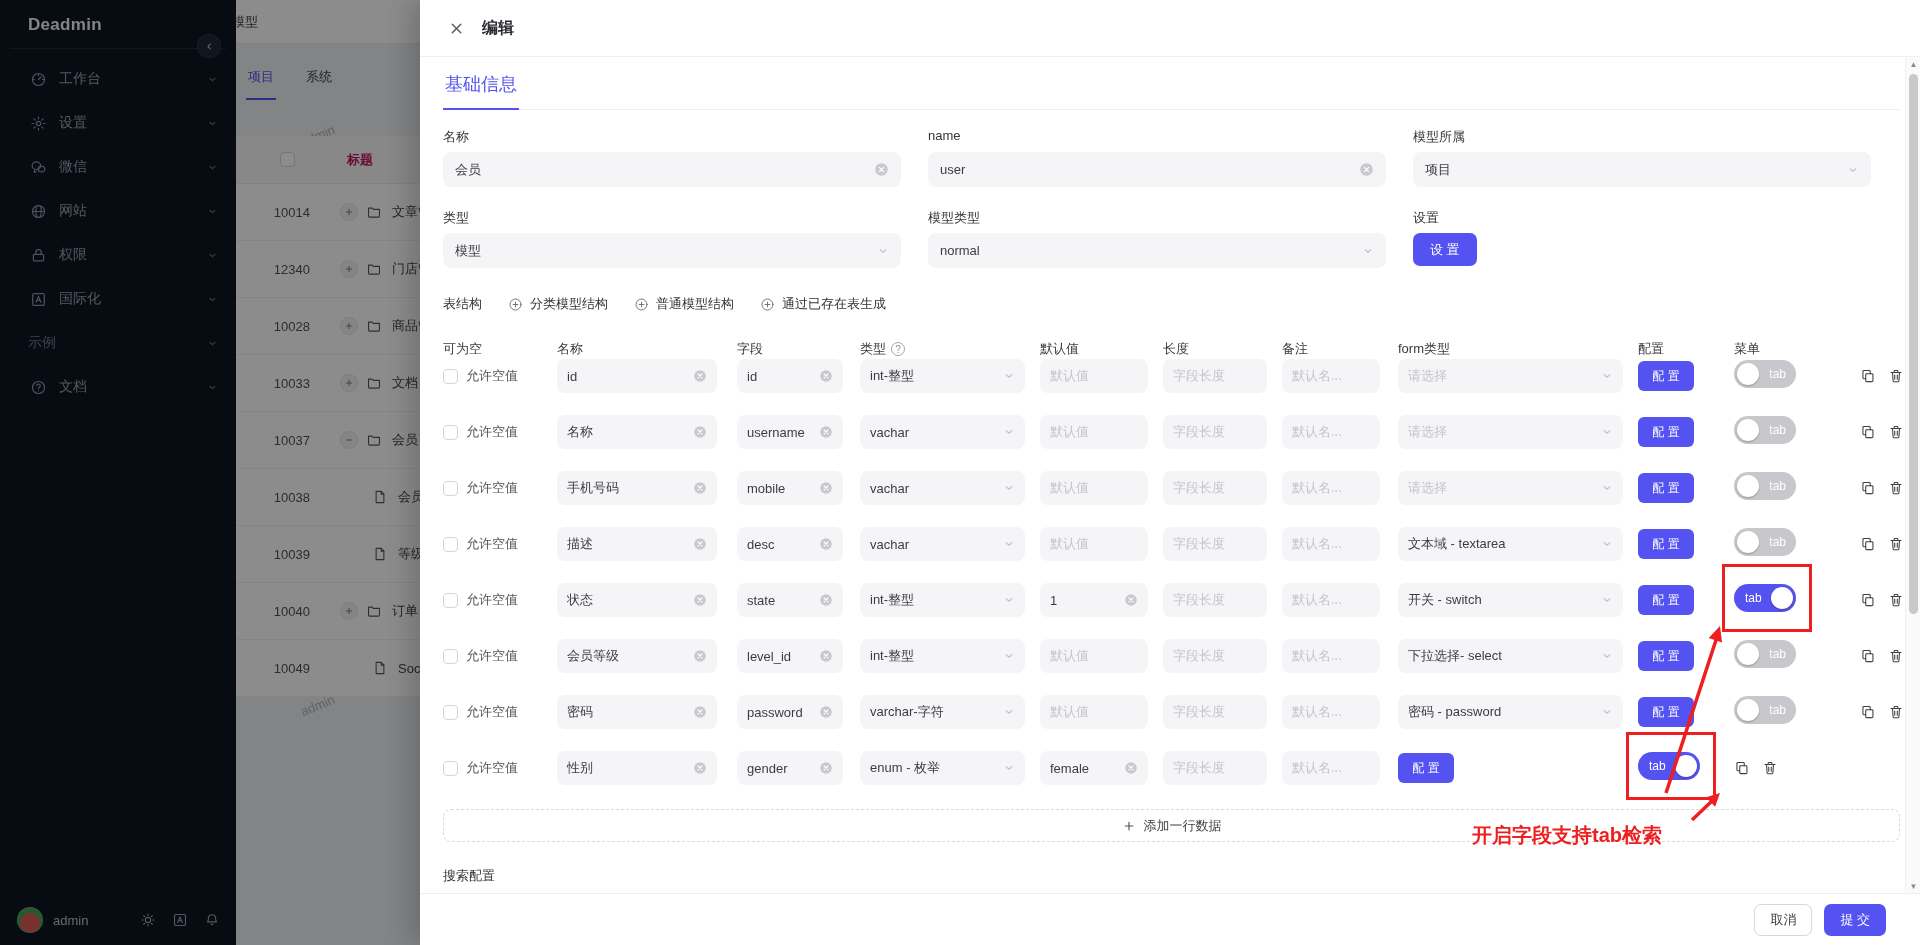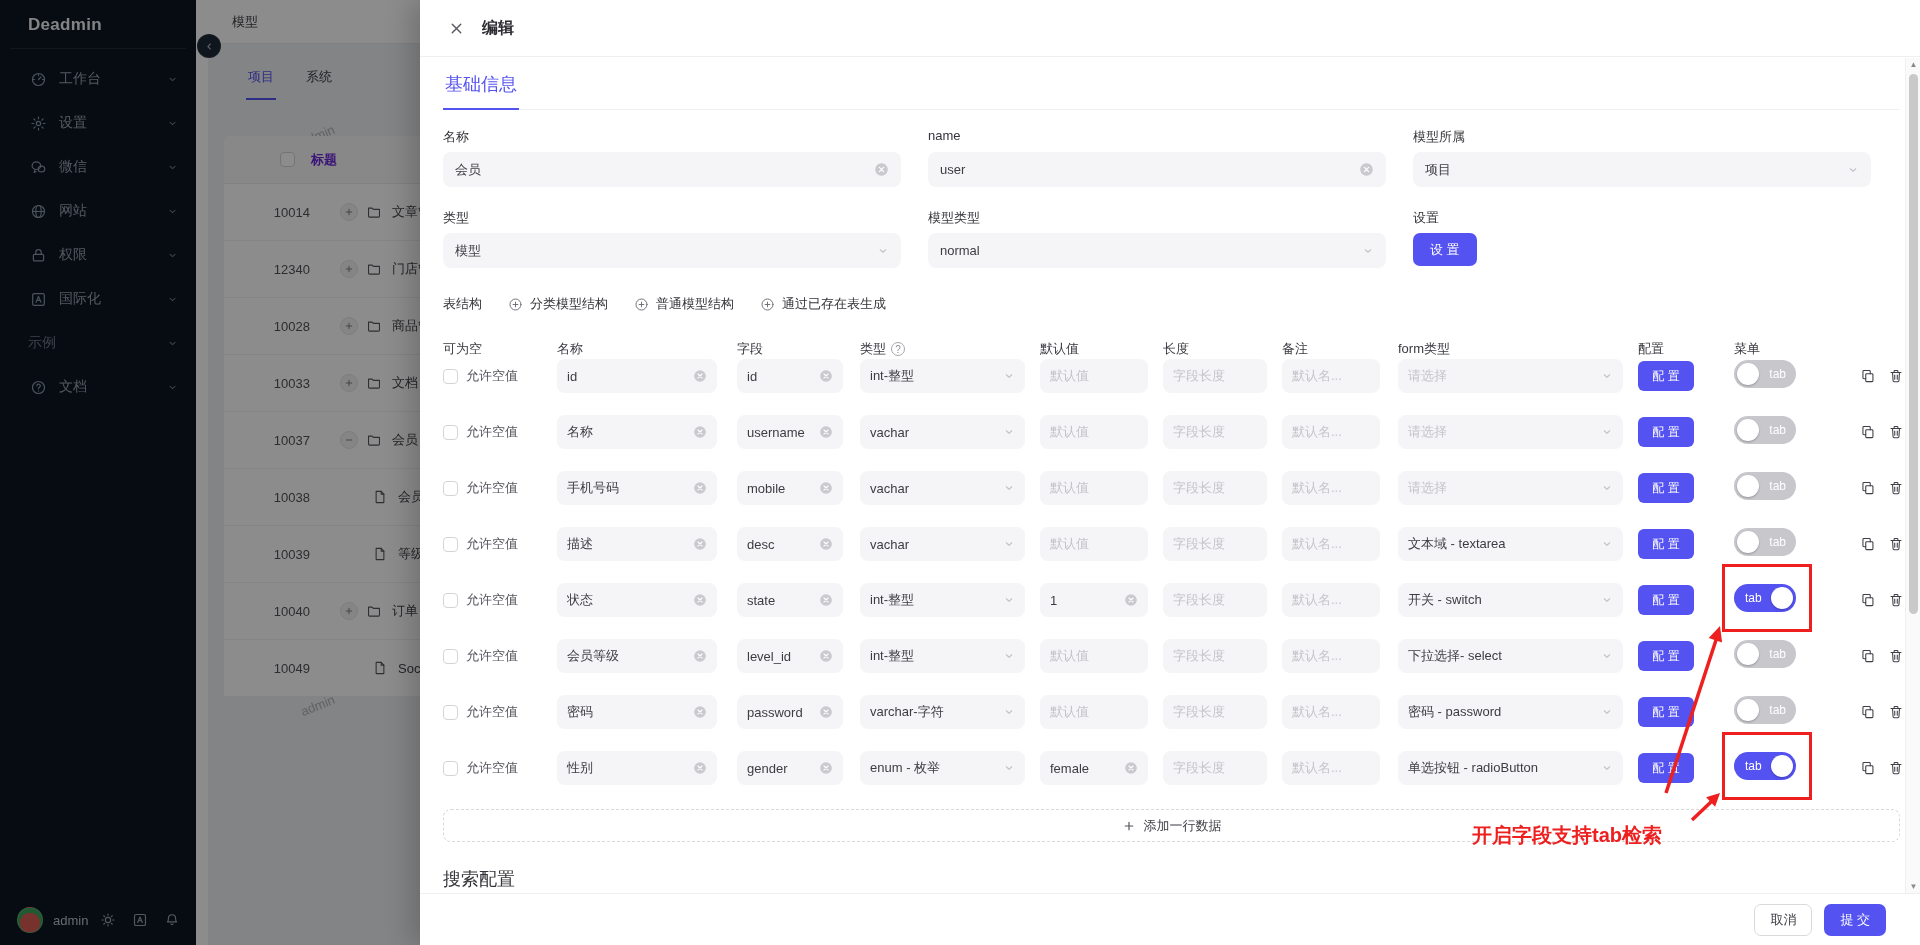--- a/index.html
+++ b/index.html
@@ -4,21 +4,21 @@
 <style>
   * { margin:0; padding:0; box-sizing:border-box; }
   html,body { width:1920px; height:945px; overflow:hidden; }
   body { position:relative; font-family:"Liberation Sans","DejaVu Sans",sans-serif; background:#fff; }
   .ic { display:inline-flex; align-items:center; justify-content:center; }
   .ic svg { width:100%; height:100%; display:block; }
   .ic11{width:11px;height:11px} .ic12{width:12px;height:12px} .ic14{width:14px;height:14px}
   .ic15{width:15px;height:15px} .ic16{width:16px;height:16px}
 
   
-  .sidebar { position:absolute; left:0; top:0; bottom:0; width:196px; background:#0d1724; z-index:1; }
+  .sidebar { position:absolute; left:0; top:0; bottom:0; width:236px; background:#0d1724; z-index:1; }
   .sb-logo { color:#eef1f4; font-size:17px; font-weight:bold; letter-spacing:.3px; padding:15px 16px 13px 28px; }
   .sb-divider { height:1px; background:rgba(255,255,255,.09); margin:0 10px; }
   .sb-menu { margin-top:8px; }
   .sb-item { height:44px; display:flex; align-items:center; padding:0 18px 0 30px; color:#97a1ac; font-size:14px; cursor:pointer; }
   .sb-item--plain { padding-left:28px; color:#727d89; }
   .sb-ic { width:17px; height:17px; margin-right:12px; color:#8b97a3; flex:none; }
   .sb-label { flex:1; white-space:nowrap; }
   .sb-chev { width:11px; height:11px; color:#6f7a86; flex:none; }
   .collapse-btn { position:absolute; left:197px; top:34px; width:24px; height:24px; border-radius:50%;
     background:#1d2836; border:1px solid rgba(255,255,255,.07); color:#aab4be; display:flex; align-items:center; justify-content:center; z-index:2; }
@@ -33,21 +33,21 @@
   .topbar { height:44px; background:#fff; border-bottom:1px solid #e9e9ec; display:flex; align-items:center; padding-left:24px; }
   .topbar-tab { font-size:13px; color:#3c3c42; }
   .pg-tabs { margin:24px 0 0 40px; display:flex; gap:32px; font-size:13px; }
   .pg-tab { color:#3f3f46; cursor:pointer; position:relative; padding-bottom:14px; }
   .pg-tab.active { color:#5452f0; }
   .pg-tab.active::after { content:""; position:absolute; left:-2px; right:-2px; bottom:0; height:2px; background:#5452f0; }
   .pg-card { position:absolute; left:16px; top:136px; width:420px; background:#fff; border-radius:8px 8px 0 0; }
   .bgt-header { height:48px; background:#f7f8fa; border-bottom:1px solid #ececef; display:flex; align-items:center; border-radius:8px 8px 0 0; font-size:13px; color:#3a3a41; }
   .cb { width:15px; height:15px; border:1.5px solid #d4d4da; border-radius:4px; background:#fff; flex:none; }
   .bgt-header .cb { margin-left:56px; }
-  .bgt-htitle { margin-left:16px; font-weight:bold; color:#6d28d9; }
+  .bgt-htitle { margin-left:52px; font-weight:bold; color:#be185d; }
   .bgt-row { height:57px; display:flex; align-items:center; border-bottom:1px solid #f1f1f4; font-size:13px; color:#45454d; }
   .bgt-id { width:62px; margin-left:24px; text-align:right; color:#52525a; }
   .bgt-expand { width:18px; height:18px; margin-left:30px; border-radius:50%; background:#f2f2f5; border:1px solid #e4e4e8; color:#6d6d75; display:flex; align-items:center; justify-content:center; flex:none; }
   .bgt-expand .ic { width:10px; height:10px; }
   .bgt-expand.hidden { visibility:hidden; }
   .bgt-ic { width:16px; height:16px; margin-left:8px; color:#55555d; flex:none; }
   .bgt-row.doc .bgt-ic { margin-left:14px; }
   .bgt-title { margin-left:10px; white-space:nowrap; overflow:hidden; }
   .watermark { position:absolute; color:#a9a9ad; font-size:13px; transform:rotate(-22deg); opacity:.85; pointer-events:none; }
 
@@ -90,21 +90,21 @@
   .toggle.off { background:#c7c7cc; }
   .toggle.off .knob { left:3px; } .toggle.off .tg-label { right:10px; }
   .toggle.on { background:#5452f0; }
   .toggle.on .knob { right:3px; } .toggle.on .tg-label { left:11px; }
   .toggle.boxed::after { content:""; position:absolute; left:-12px; right:-16px; top:-20px; bottom:-20px; border:3px solid #ed1f1f; }
   .row-icons { display:flex; gap:12px; color:#3f3f46; }
   .row-icons .ic { cursor:pointer; }
 
   .add-row { margin-top:13px; height:33px; border:1px dashed #d9d9dd; border-radius:8px; display:flex; align-items:center; justify-content:center; gap:8px; font-size:13px; color:#3f3f46; cursor:pointer; }
   .add-row .ic { color:#54545c; }
-  .search-label { margin-top:25px; font-size:18px; color:#34343a; }
+  .search-label { margin-top:25px; font-size:13px; color:#34343a; }
 
   .dw-footer { position:absolute; left:0; right:0; bottom:0; height:52px; background:#fff; border-top:1px solid #efeff1; display:flex; align-items:center; justify-content:flex-end; gap:12px; padding-right:34px; }
   .btn-cancel { height:32px; padding:0 15px; background:#fff; border:1px solid #d9d9dd; border-radius:7px; font-size:13px; color:#3c3c43; cursor:pointer; }
   .btn-submit { height:32px; padding:0 16px; background:#5452f0; border:none; border-radius:7px; font-size:13px; color:#fff; cursor:pointer; }
 
   .dw-scrollbar { position:absolute; right:0; top:58px; bottom:52px; width:15px; background:#fafafa; border-left:1px solid #f0f0f0; }
   .dw-scrollbar .thumb { position:absolute; left:3px; width:9px; top:16px; height:540px; background:#c9c9c9; border-radius:5px; }
   .dw-scrollbar .arr { position:absolute; left:0; width:15px; font-size:8px; color:#8a8a8a; text-align:center; }
 
   .anno-svg { position:absolute; inset:0; width:100%; height:100%; pointer-events:none; z-index:6; }
@@ -1125,29 +1125,20 @@
                 <path d="M8.6 8.6l6.8 6.8M15.4 8.6l-6.8 6.8" stroke="#fff" stroke-width="2" stroke-linecap="round"></path>
               </svg>
             </span>
           </div>
           <div class="mini mr15">
             <span class="ph">字段长度</span>
           </div>
           <div class="mini mr18">
             <span class="ph">默认名...</span>
           </div>
-          <div class="mini mr15">
-            <span>单选按钮 - radioButton</span>
-            <span class="spacer"></span>
-            <span class="ic ic12">
-              <svg viewBox="0 0 24 24" fill="none" stroke="#c2c2c8" stroke-width="2.2" stroke-linecap="round" stroke-linejoin="round">
-                <path d="M6.5 9.5l5.5 5 5.5-5"></path>
-              </svg>
-            </span>
-          </div>
           <div>
             <button class="cfg-btn">配 置</button>
           </div>
           <div><span class="toggle on boxed"><span class="tg-label">tab</span><span class="knob"></span></span></div>
           <div class="row-icons">
             <span class="ic ic16">
               <svg viewBox="0 0 24 24" fill="none" stroke="currentColor" stroke-width="1.6" stroke-linecap="round" stroke-linejoin="round">
                 <rect x="8.6" y="8.6" width="10.8" height="11.8" rx="1.4"></rect>
                 <path d="M15.4 8.6V5.2a1.4 1.4 0 00-1.4-1.4H5.8a1.4 1.4 0 00-1.4 1.4v9.4a1.4 1.4 0 001.4 1.4h2.8"></path>
               </svg>

